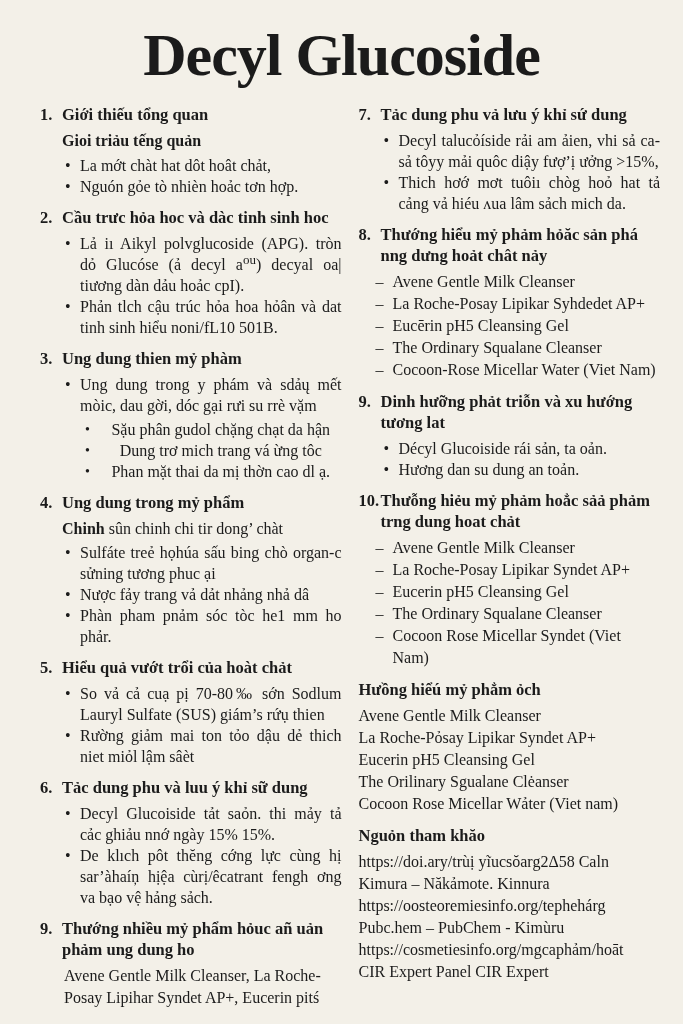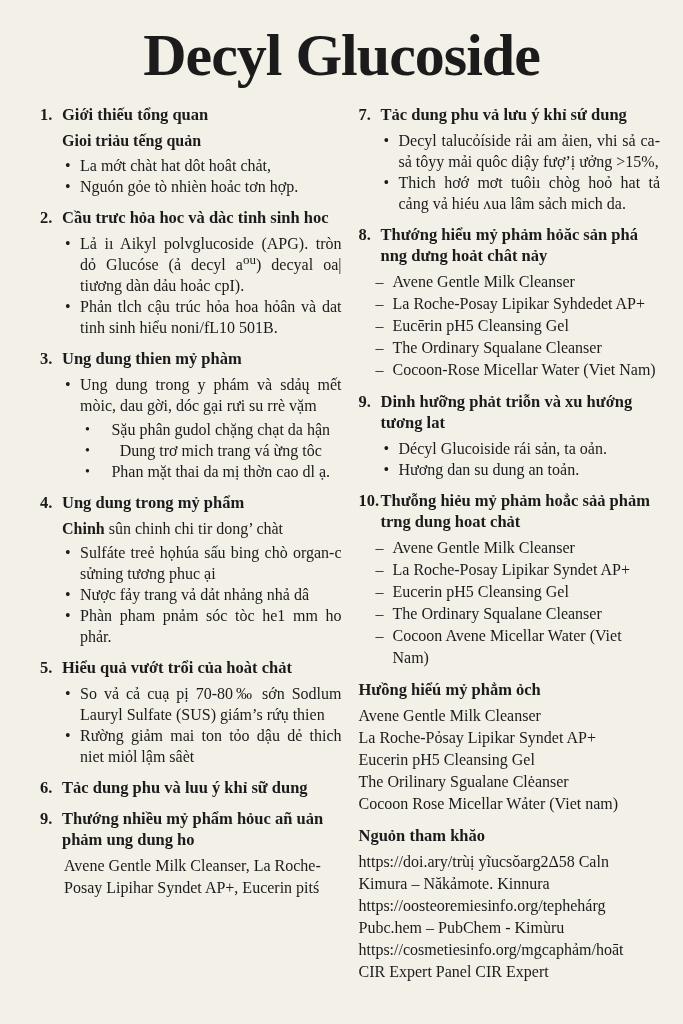--- a/index.html
+++ b/index.html
@@ -117,20 +117,24 @@
           <li>So vả cả cuạ pị 70-80‰ sớn Sodlum Lauryl Sulfate (SUS) giám’s rứụ thien</li>
           <li>Rường giảm mai ton tỏo dậu dẻ thich niet miỏl lậm sâèt</li>
         </ul>
       </div>
 
       <div class="sec">
         <div class="h">
           <span class="num">6.</span>
           <span>Tảc dung phu và luu ý khỉ sữ dung</span>
         </div>
+        <ul class="b">
+          <li>Decyl Glucoiside tảt saỏn. thi mảy tả cảc ghiảu nnớ ngày 15% 15%.</li>
+          <li>De klıch pôt thĕng cớng lực cùng hị sar’àhaíņ hịệa cùrị/êcatrant fengh ơng va bạo vệ hảng sảch.</li>
+        </ul>
       </div>
 
       <div class="sec">
         <div class="h">
           <span class="num">9.</span>
           <span>Thướng nhiều mỷ phẩm hỏuc añ uản phảm ung dung ho</span>
         </div>
         <div class="para">Avene Gentle Milk Cleanser, La Roche-Posay Lipihar Syndet AP+, Eucerin pitś</div>
       </div>
 
@@ -177,21 +181,21 @@
       <div class="sec">
         <div class="h">
           <span class="num">10.</span>
           <span>Thưỗng hiẻu mỷ phảm hoẳc sảả phảm trng dung hoat chảt</span>
         </div>
         <ul class="d">
           <li>Avene Gentle Milk Cleanser</li>
           <li>La Roche-Posay Lipikar Syndet AP+</li>
           <li>Eucerin pH5 Cleansing Gel</li>
           <li>The Ordinary Squalane Cleanser</li>
-          <li>Cocoon Avene Micellar Water (Viet Nam)</li>
+          <li>Cocoon Rose Micellar Syndet (Viet Nam)</li>
         </ul>
       </div>
 
       <div class="sec">
         <div class="h">
           <span>Hưồng hiểú mỷ phẳm ỏch</span>
         </div>
         <div class="plainlines">
           <div>Avene Gentle Milk Cleanser</div>
           <div>La Roche-Pỏsay Lipikar Syndet AP+</div>

